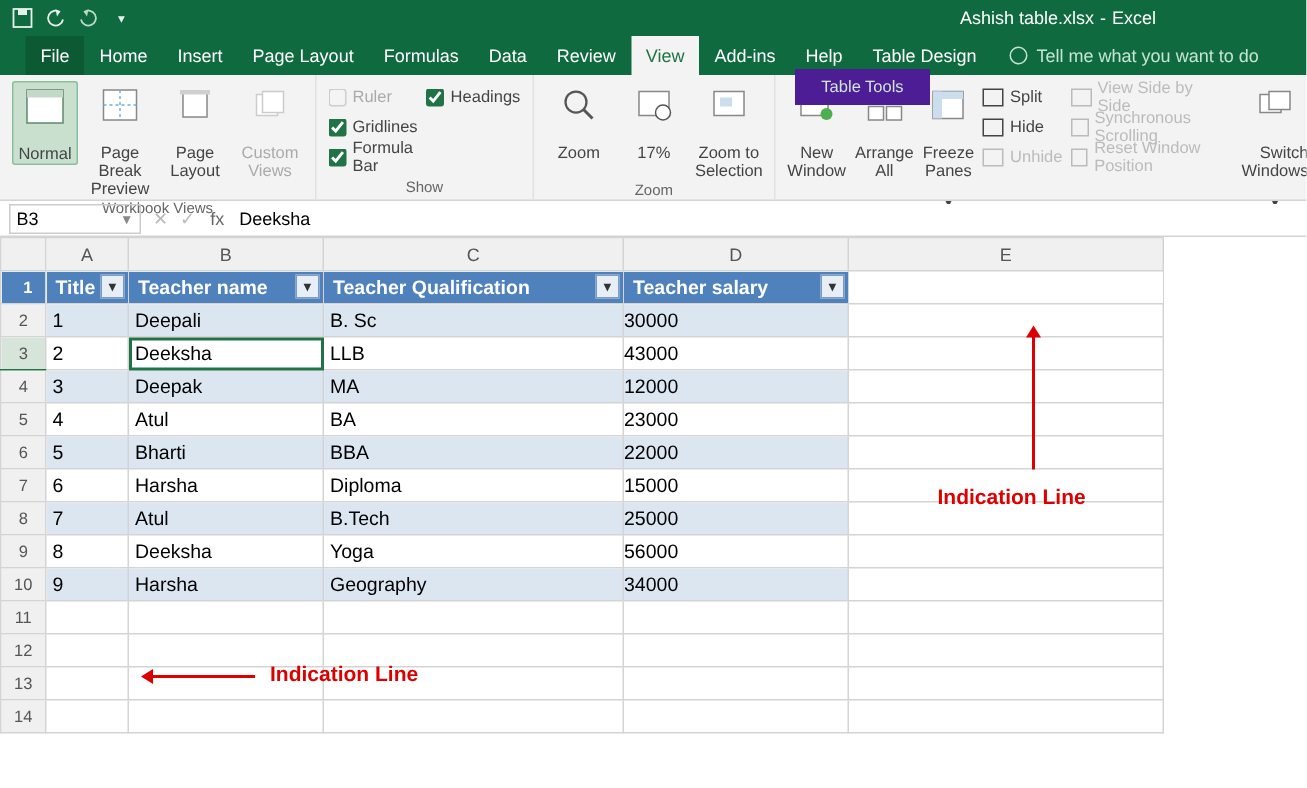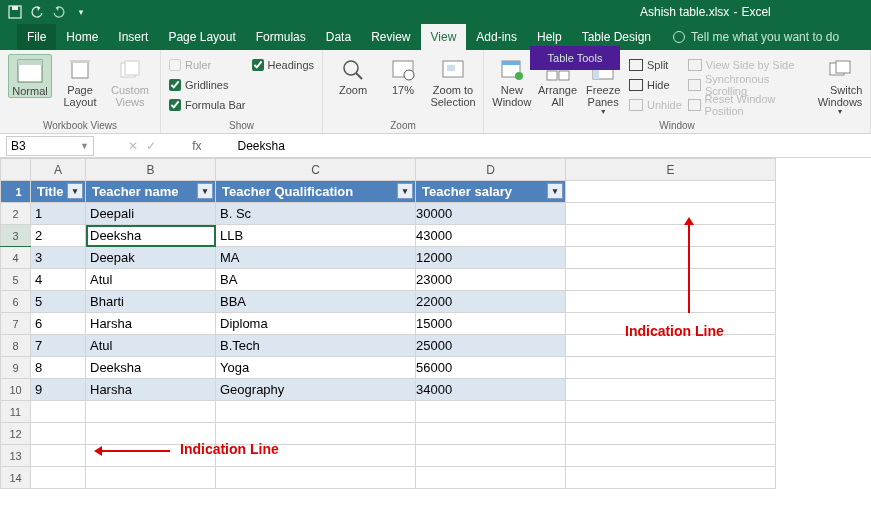--- a/index.html
+++ b/index.html
@@ -19,34 +19,34 @@
   .tab.active { background: #f3f3f3; color: #217346; }
   .tab.designtab { }
   .tell { display:flex; align-items:center; gap:6px; margin-left:12px; color:#c5e4d3; font-size:12px;}
   .tell .bulb { width:12px;height:12px;border:1px solid #c5e4d3;border-radius:50%; position:relative;}
 
   
   .ribbon { background: #f3f3f3; border-bottom:1px solid #d4d4d4; height: 84px; display:flex; }
   .group { border-right:1px solid #e1e1e1; padding:4px 8px 2px; display:flex; flex-direction:column; justify-content:space-between; }
   .group-label { text-align:center; font-size:10px; color:#666; margin-top:2px;}
   .row { display:flex; align-items:flex-start; gap:6px; }
-  .bigbtn { display:flex; flex-direction:column; align-items:center; justify-content:flex-start; width:44px; padding-top:2px; gap:0; font-size:11px; color:#444; text-align:center; line-height:1.1;}
+  .bigbtn { display:flex; flex-direction:column; align-items:center; justify-content:flex-start; width:44px; padding-top:2px; gap:12px; font-size:11px; color:#444; text-align:center; line-height:1.1;}
   .bigbtn.disabled { color:#aaa; }
   .bigbtn.active { background:#c9e0cf; border:1px solid #8bbf9b; border-radius:2px; }
   .iconbox { width:28px;height:28px; display:flex;align-items:center;justify-content:center;}
   .chk { display:flex; align-items:center; gap:4px; font-size:11px; color:#444; height:18px;}
   .chk input { width:12px;height:12px; accent-color:#217346;}
   .chk.disabled { color:#aaa;}
   .stack { display:flex; flex-direction:column; gap:2px; padding-top:2px;}
   .winitem { font-size:11px; color:#444; display:flex; align-items:center; gap:4px; height:18px;}
   .winitem.disabled{color:#bbb;}
   .smicon{width:14px;height:12px;border:1px solid currentColor;display:inline-block;}
 
   
-  .fbar { height:24px; border-bottom:1px solid #d4d4d4; display:flex; align-items:center; background:#fff;gap:26px;}
+  .fbar { height:24px; border-bottom:1px solid #d4d4d4; display:flex; align-items:center; background:#fff;}
   .namebox { width:88px; height:20px; border:1px solid #ccc; margin-left:6px; display:flex; align-items:center; padding:0 4px; font-size:12px; justify-content:space-between;}
   .namebox .dd{font-size:9px;color:#888;}
   .fcontrols { display:flex; align-items:center; gap:8px; margin-left:8px; color:#bbb; }
   .fcontrols span{font-size:12px;}
   .fx { color:#666; margin-left:10px;}
   .formula-input { flex:1; border:none; outline:none; height:20px; margin-left:10px; font-size:12px;}
 
   
   .grid-wrap { position:relative; }
   .grid { border-collapse:collapse; table-layout:fixed; }
@@ -127,20 +127,30 @@
   <div class="group">
     <div class="row">
       <div class="bigbtn active">
         <div class="iconbox">
             <svg width="26" height="24">
               <rect x="1" y="1" width="24" height="22" fill="#fff" stroke="#5c8a6a"></rect>
               <rect x="1" y="1" width="24" height="5" fill="#c3d8c9"></rect>
             </svg>
           </div>
         <span>Normal</span>
+      </div>
+      <div class="bigbtn">
+        <div class="iconbox">
+            <svg width="24" height="22">
+              <rect x="1" y="1" width="22" height="20" fill="#fff" stroke="#888"></rect>
+              <line x1="12" y1="1" x2="12" y2="21" stroke="#69b0e8" stroke-dasharray="2"></line>
+              <line x1="1" y1="11" x2="23" y2="11" stroke="#69b0e8" stroke-dasharray="2"></line>
+            </svg>
+          </div>
+        <span>Page Break Preview</span>
       </div>
       <div class="bigbtn">
         <div class="iconbox">
             <svg width="22" height="22">
               <rect x="3" y="3" width="16" height="16" fill="#fff" stroke="#888"></rect>
               <rect x="1" y="1" width="20" height="3" fill="#d0d0d0"></rect>
             </svg>
           </div>
         <span>Page Layout</span>
       </div>

